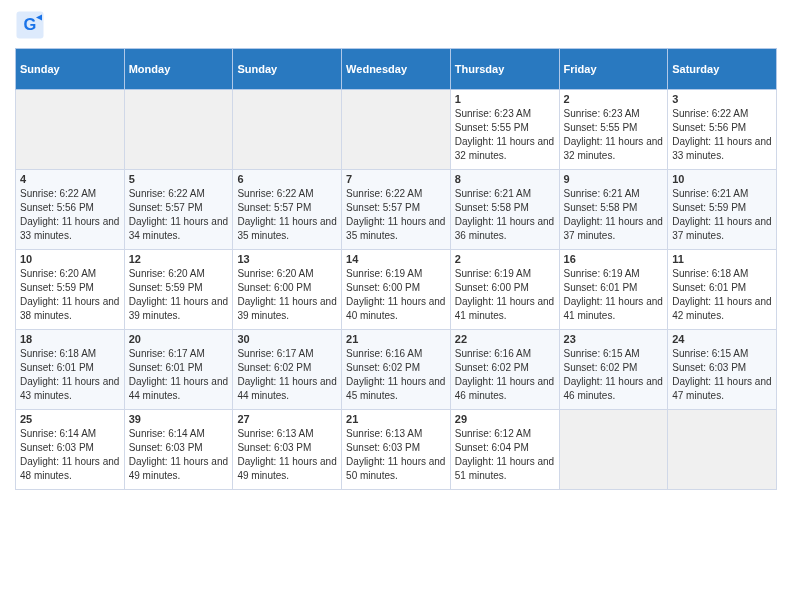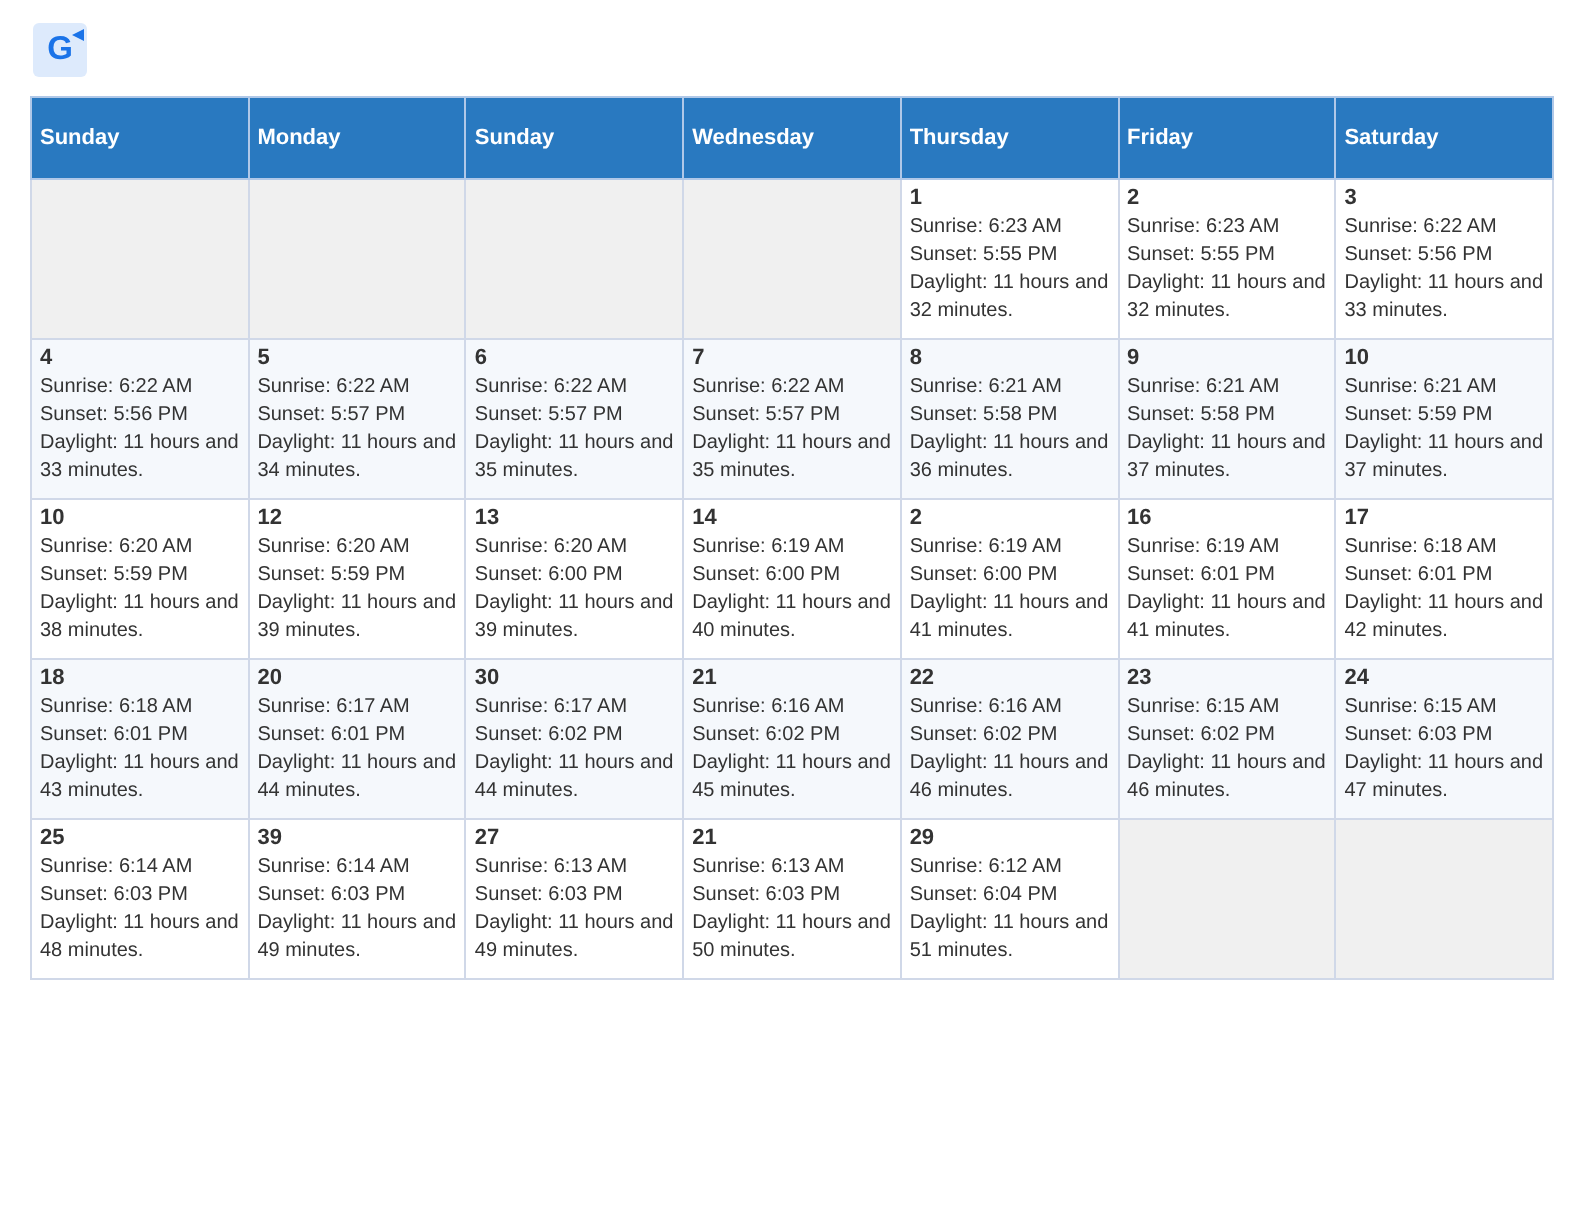--- a/index.html
+++ b/index.html
@@ -232,21 +232,21 @@
 Sunset: 6:00 PM
 Daylight: 11 hours and 41 minutes.</div>
           </td>
           <td>
             <span class="day-num">16</span>
             <div class="day-info" style="white-space: pre-line;">Sunrise: 6:19 AM
 Sunset: 6:01 PM
 Daylight: 11 hours and 41 minutes.</div>
           </td>
           <td>
-            <span class="day-num">17</span>
+            <span class="day-num">11</span>
             <div class="day-info" style="white-space: pre-line;">Sunrise: 6:18 AM
 Sunset: 6:01 PM
 Daylight: 11 hours and 42 minutes.</div>
           </td>
         </tr>
         <tr>
           <td>
             <span class="day-num">18</span>
             <div class="day-info" style="white-space: pre-line;">Sunrise: 6:18 AM
 Sunset: 6:01 PM

